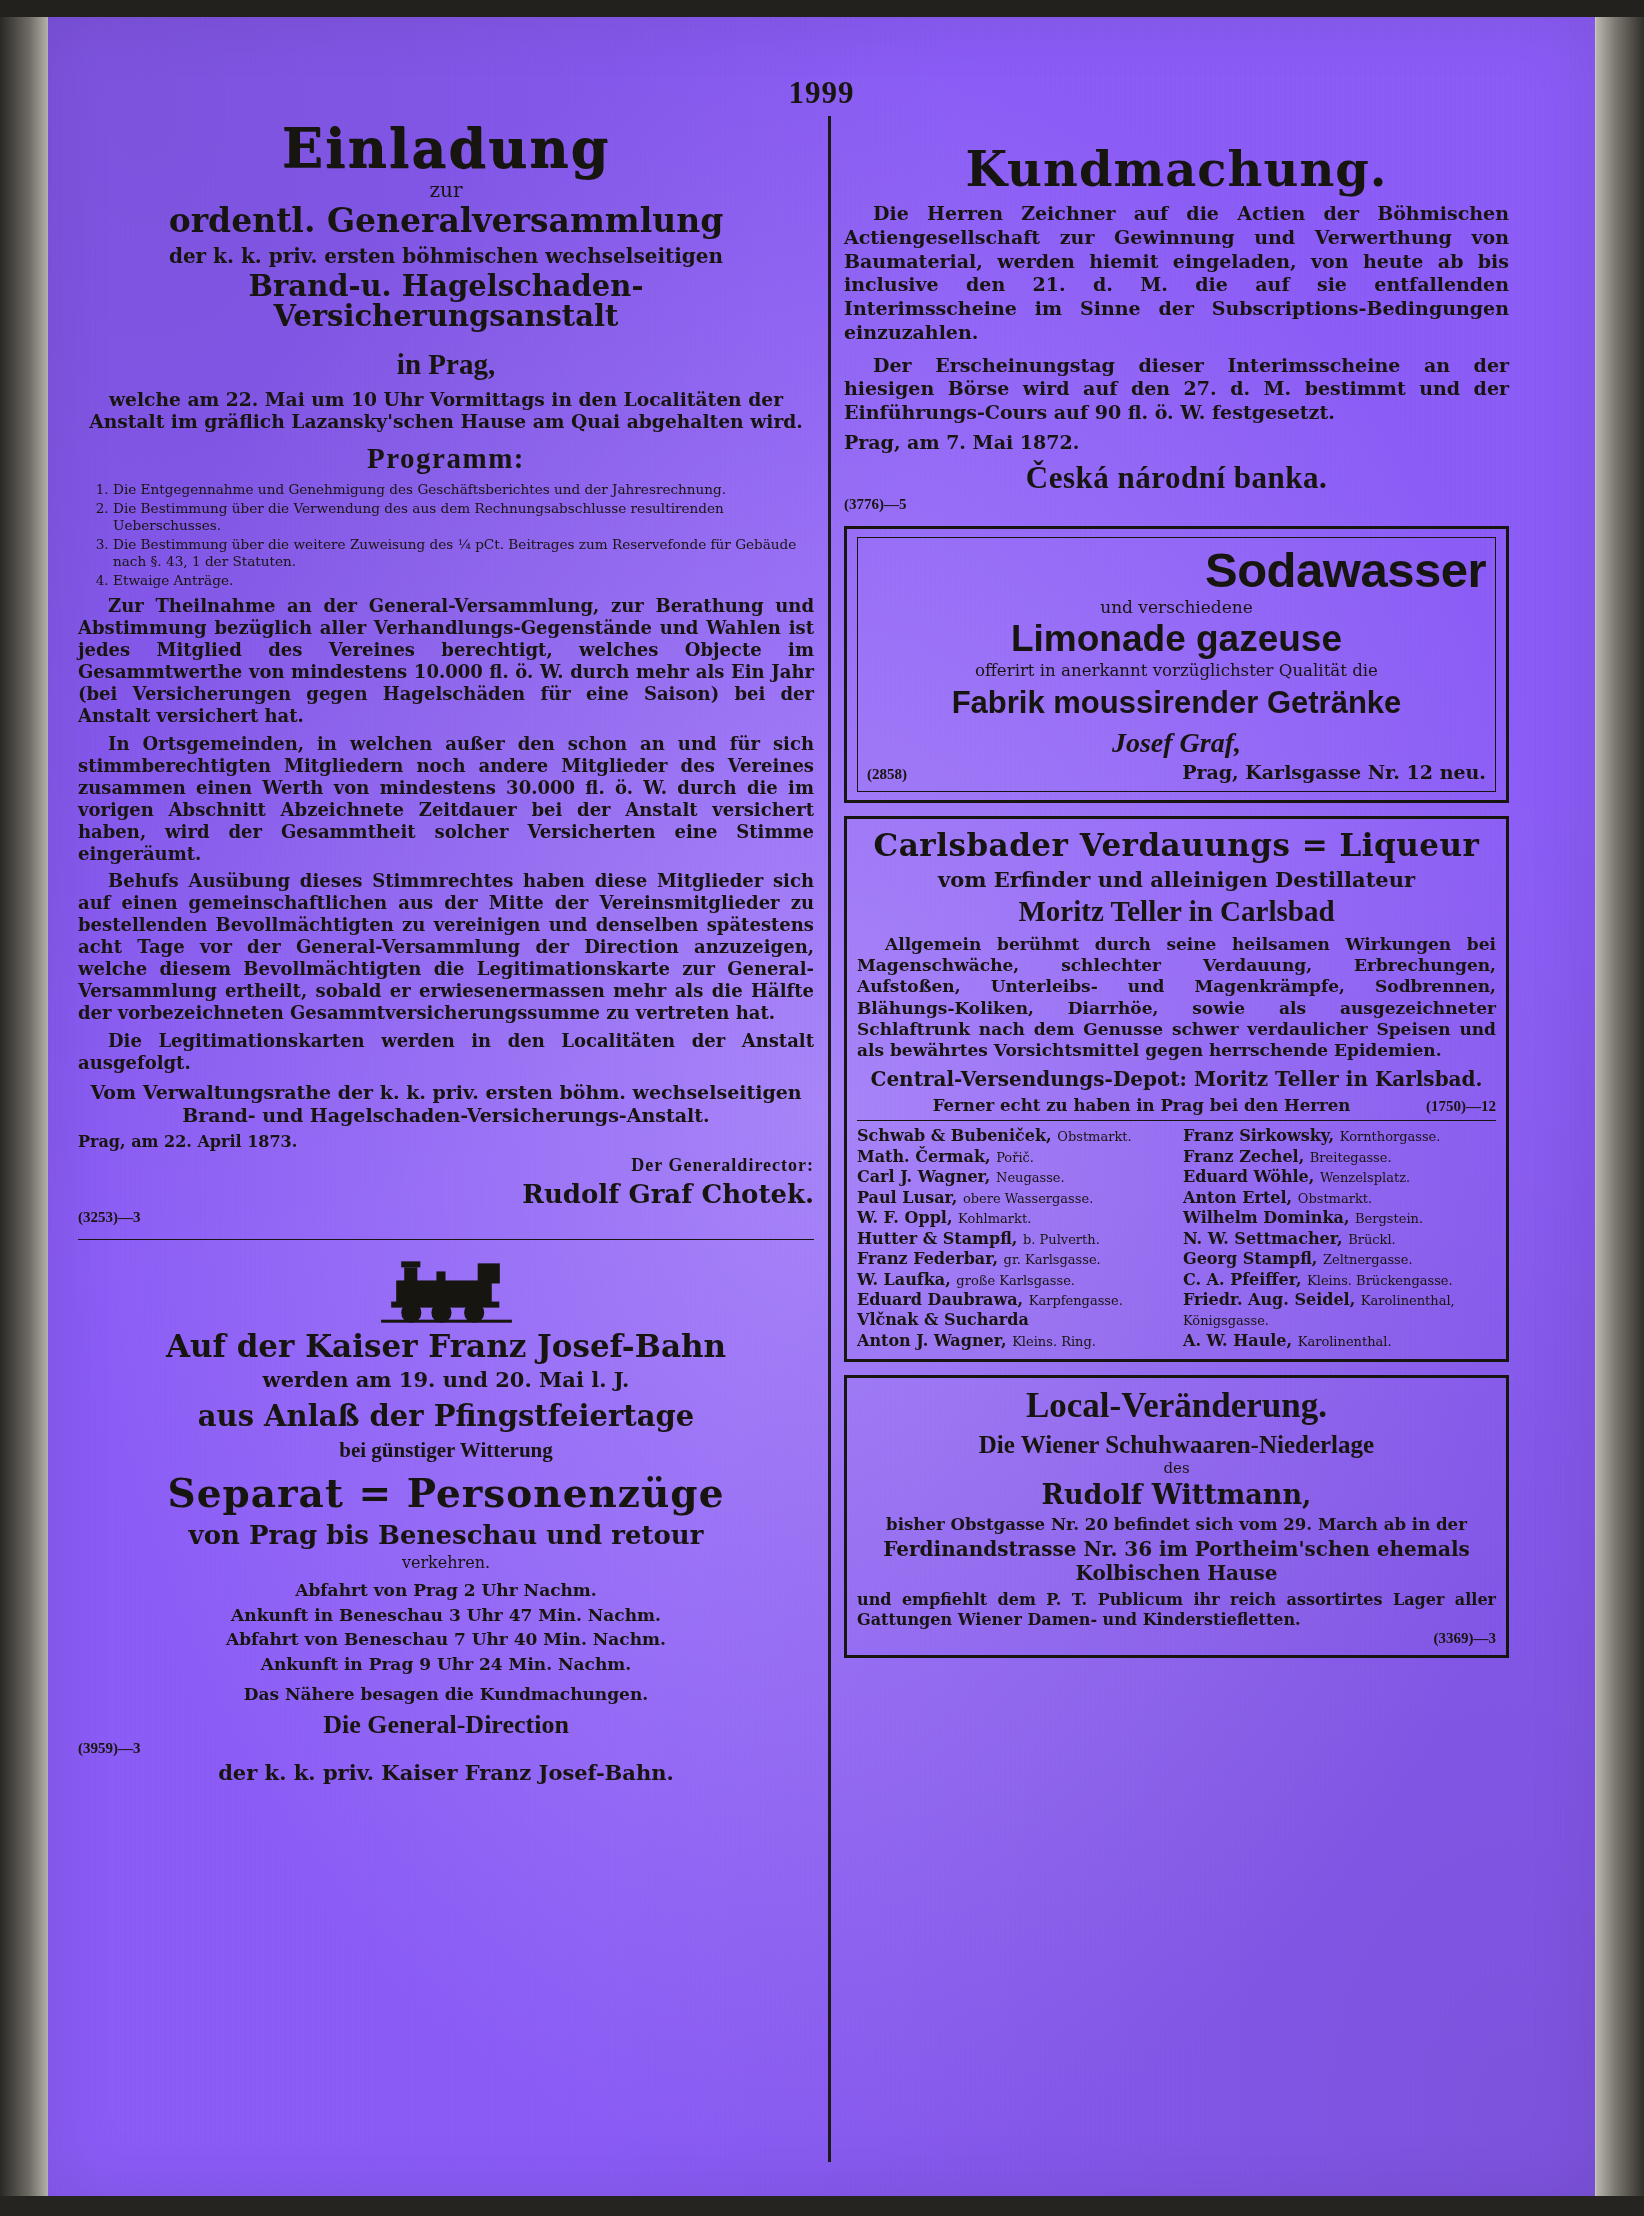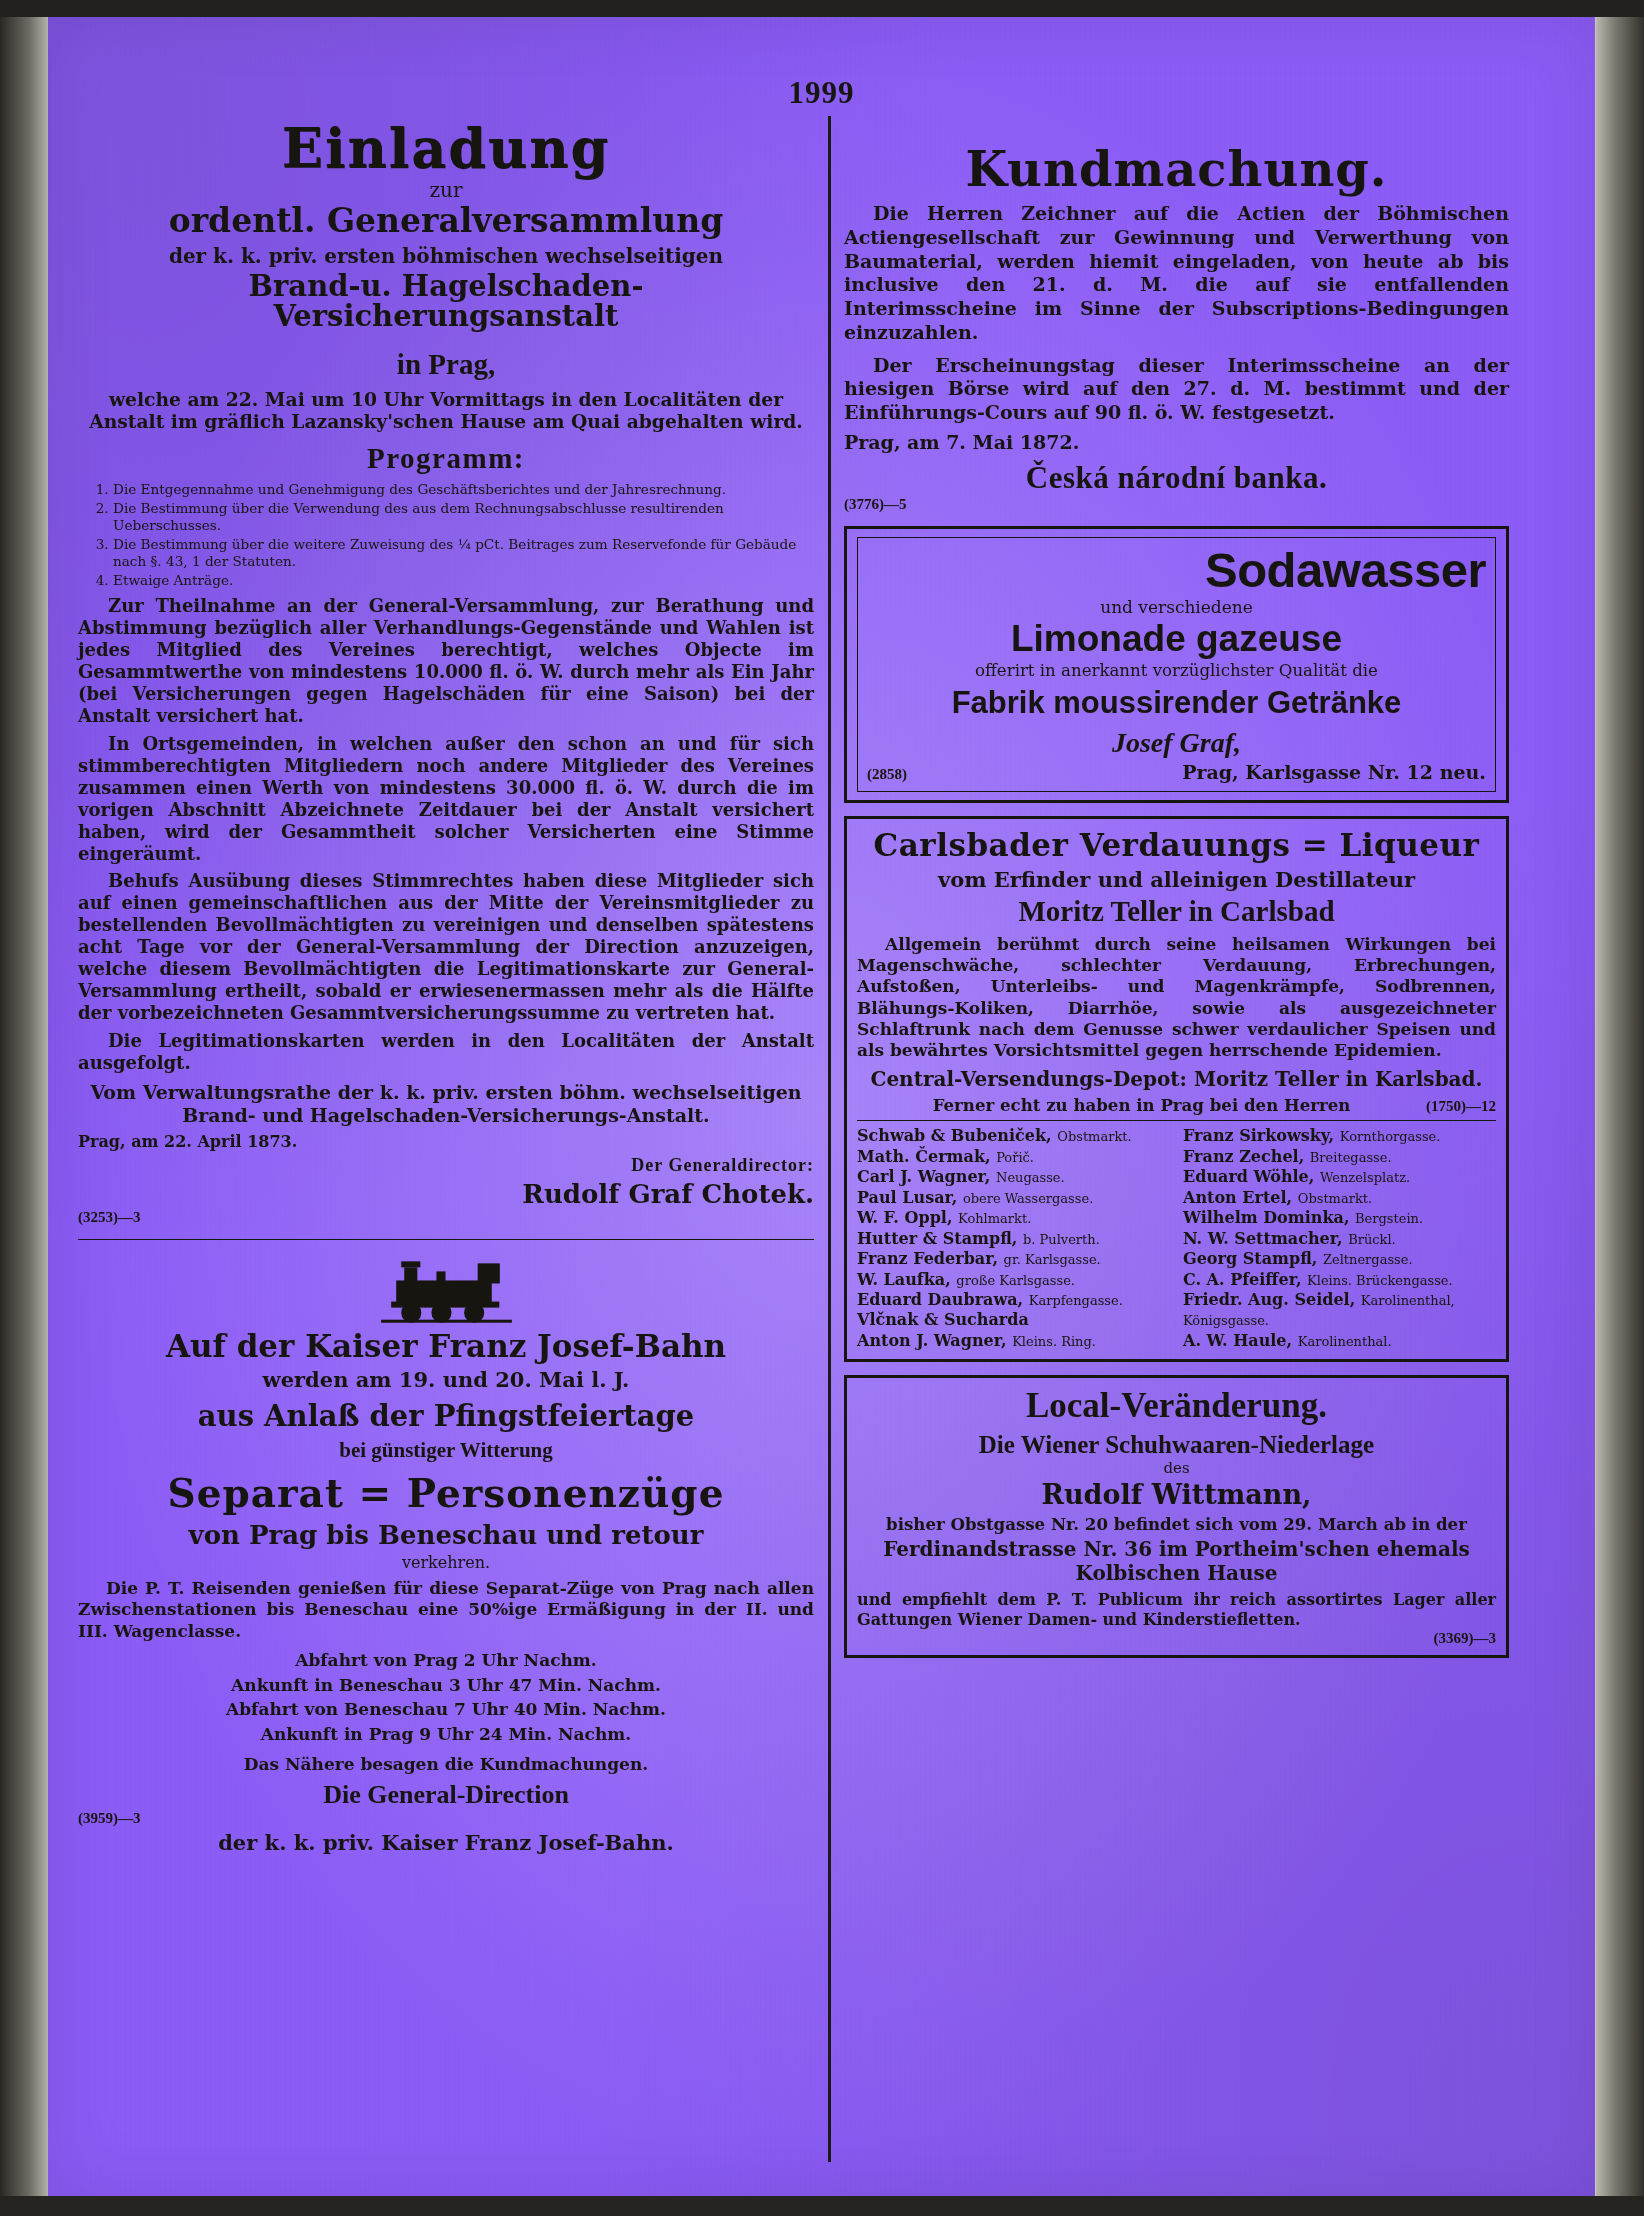--- a/index.html
+++ b/index.html
@@ -212,21 +212,20 @@
           <rect x="40" y="140" width="260" height="6" fill="#17150f"></rect>
         </svg>
       </div>
       <div class="t-bahn">Auf der Kaiser Franz Josef-Bahn</div>
       <div class="t-bahn2">werden am 19. und 20. Mai l. J.</div>
       <div class="t-anlass">aus Anlaß der Pfingstfeiertage</div>
       <div class="t-witt">bei günstiger Witterung</div>
       <div class="t-separat">Separat = Personenzüge</div>
       <div class="t-von">von Prag bis Beneschau und retour</div>
       <div class="t-verkehren">verkehren.</div>
-      <div class="t-small-just">Die P. T. Reisenden genießen für diese Separat-Züge von Prag nach allen Zwischenstationen bis Beneschau eine 50%ige Ermäßigung in der II. und III. Wagenclasse.</div>
       <div class="times">
         <div>Abfahrt von Prag 2 Uhr Nachm.</div>
         <div>Ankunft in Beneschau 3 Uhr 47 Min. Nachm.</div>
         <div>Abfahrt von Beneschau 7 Uhr 40 Min. Nachm.</div>
         <div>Ankunft in Prag 9 Uhr 24 Min. Nachm.</div>
       </div>
       <div class="t-naeh">Das Nähere besagen die Kundmachungen.</div>
       <div class="t-gendir">Die General-Direction</div>
       <div class="flexrow">
         <div class="refno">(3959)—3</div>

